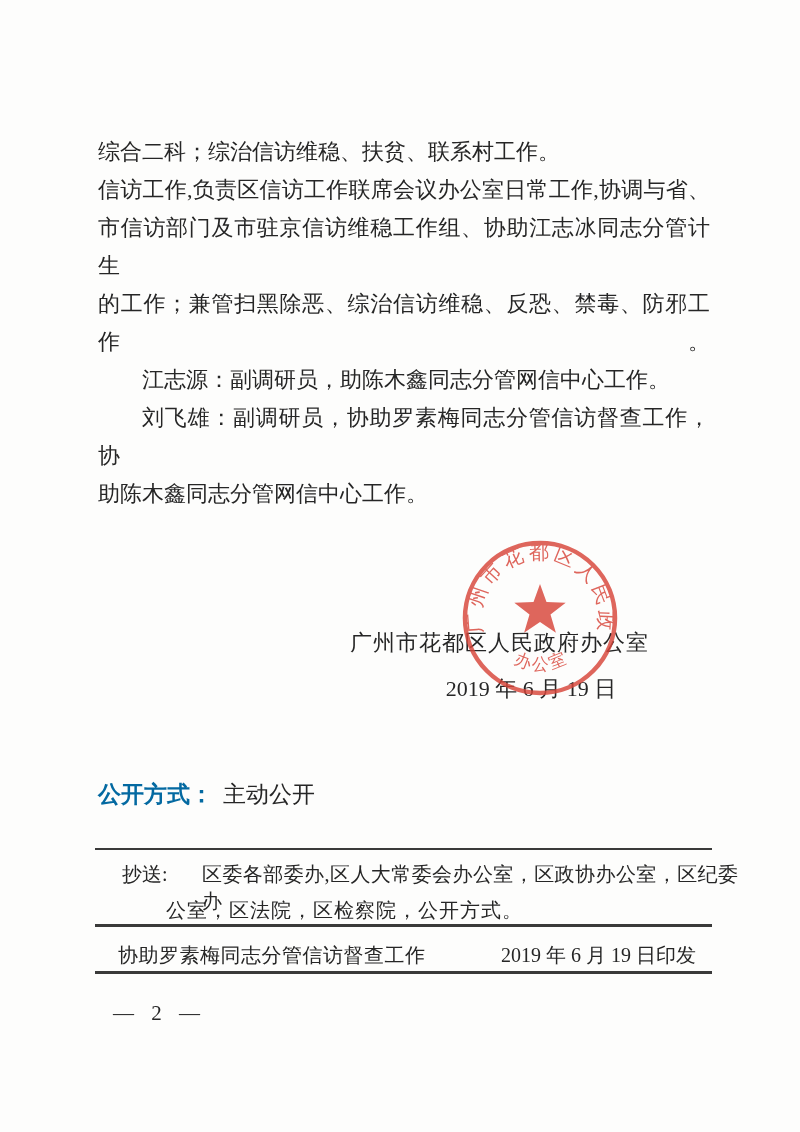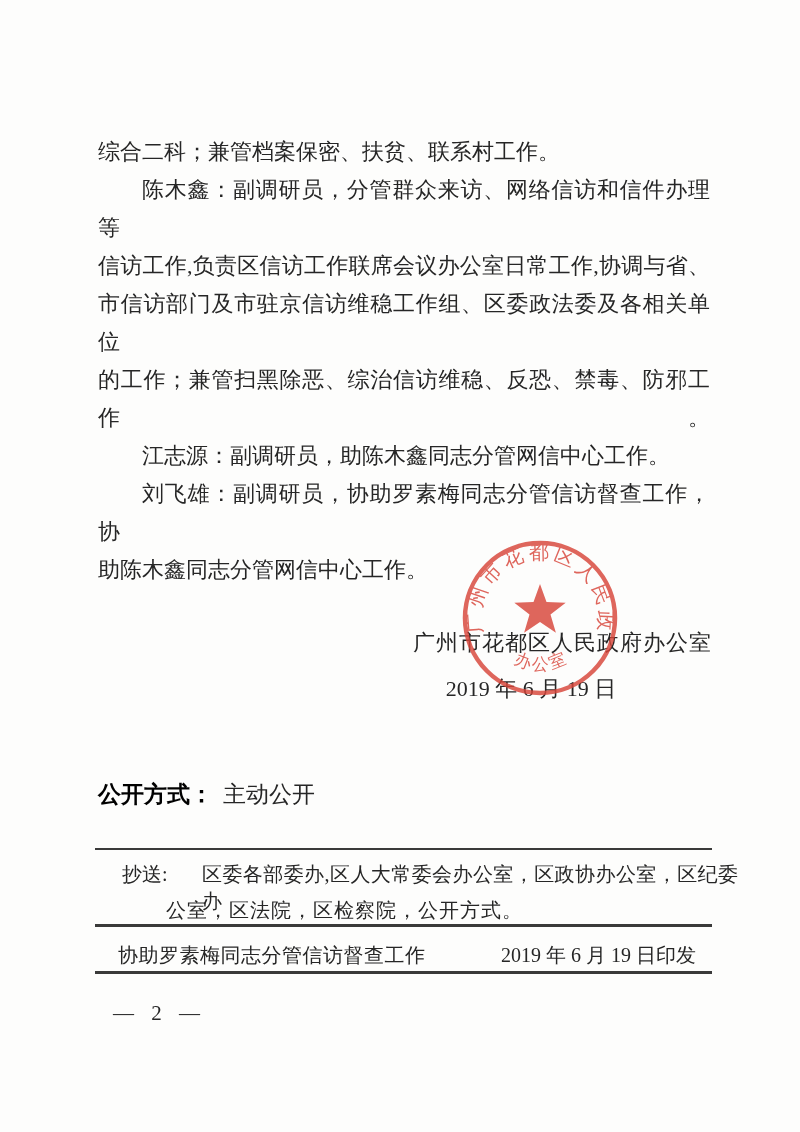--- a/index.html
+++ b/index.html
@@ -20,29 +20,29 @@
   .line.full{text-align:justify;text-align-last:justify;white-space:normal;}
   .line.indent{text-indent:44px;}
   
   .seal{
     position:absolute;left:455px;top:533px;width:170px;height:170px;
     opacity:.82;z-index:3;pointer-events:none;
   }
   
   .signature{
     position:absolute;left:350px;top:628px;width:362px;height:26px;
-    font-size:22px;text-align:right;letter-spacing:1px;z-index:2;
+    font-size:22px;text-align:left;letter-spacing:1px;z-index:2;
   }
   .sign-date{
     position:absolute;left:350px;top:674px;width:362px;height:26px;
     font-size:22px;text-align:center;z-index:2;
   }
   
   .publicity{position:absolute;left:98px;top:779px;font-size:23px;}
-  .pub-label{font-family:Liberation Mono, monospace;font-weight:bold;color:#000000;}
+  .pub-label{font-family:Liberation Mono, monospace;font-weight:bold;color:#0369a1;}
   .pub-value{margin-left:10px;}
   
   .rule{position:absolute;left:95px;width:617px;background:#3a3a3a;}
   .rule1{top:848px;height:2px;}
   .rule2{top:924px;height:3px;}
   .rule3{top:971px;height:3px;}
   
   .copyto-label{position:absolute;left:122px;top:861px;font-size:20px;}
   .copyto-line1{
     position:absolute;left:170px;top:861px;width:536px;font-size:20px;
@@ -54,24 +54,23 @@
   .issuer-date{position:absolute;right:104px;top:942px;font-size:20px;}
   
   .page-num{position:absolute;left:113px;top:1001px;font-size:21px;letter-spacing:6px;}
 </style>
 </head>
 <body>
 
 <div class="page">
 
   <div class="body-text">
-    <div class="line">综合二科；兼管档案保密、扶贫、联系村工作。</div>
-    <div class="line full indent">陈木鑫：副调研员，分管群众来访、网络信访和信件办理等</div>
+    <div class="line">综合二科；综治信访维稳、扶贫、联系村工作。</div>
     <div class="line full">信访工作,负责区信访工作联席会议办公室日常工作,协调与省、</div>
-    <div class="line full">市信访部门及市驻京信访维稳工作组、区委政法委及各相关单位</div>
+    <div class="line full">市信访部门及市驻京信访维稳工作组、协助江志冰同志分管计生</div>
     <div class="line full">的工作；兼管扫黑除恶、综治信访维稳、反恐、禁毒、防邪工作。</div>
     <div class="line indent">江志源：副调研员，助陈木鑫同志分管网信中心工作。</div>
     <div class="line full indent">刘飞雄：副调研员，协助罗素梅同志分管信访督查工作，协</div>
     <div class="line">助陈木鑫同志分管网信中心工作。</div>
   </div>
 
   <svg class="seal" viewBox="0 0 170 170" xmlns="http://www.w3.org/2000/svg">
     <g fill="#d8453a" stroke="none">
       <circle cx="85" cy="85" r="75" fill="none" stroke="#d8453a" stroke-width="4.5"></circle>
       <polygon points="85,51 91.5,69.1 110.7,69.7 95.5,81.4 100.9,99.8 85,89 69.1,99.8 74.5,81.4 59.3,69.7 78.5,69.1"></polygon>

